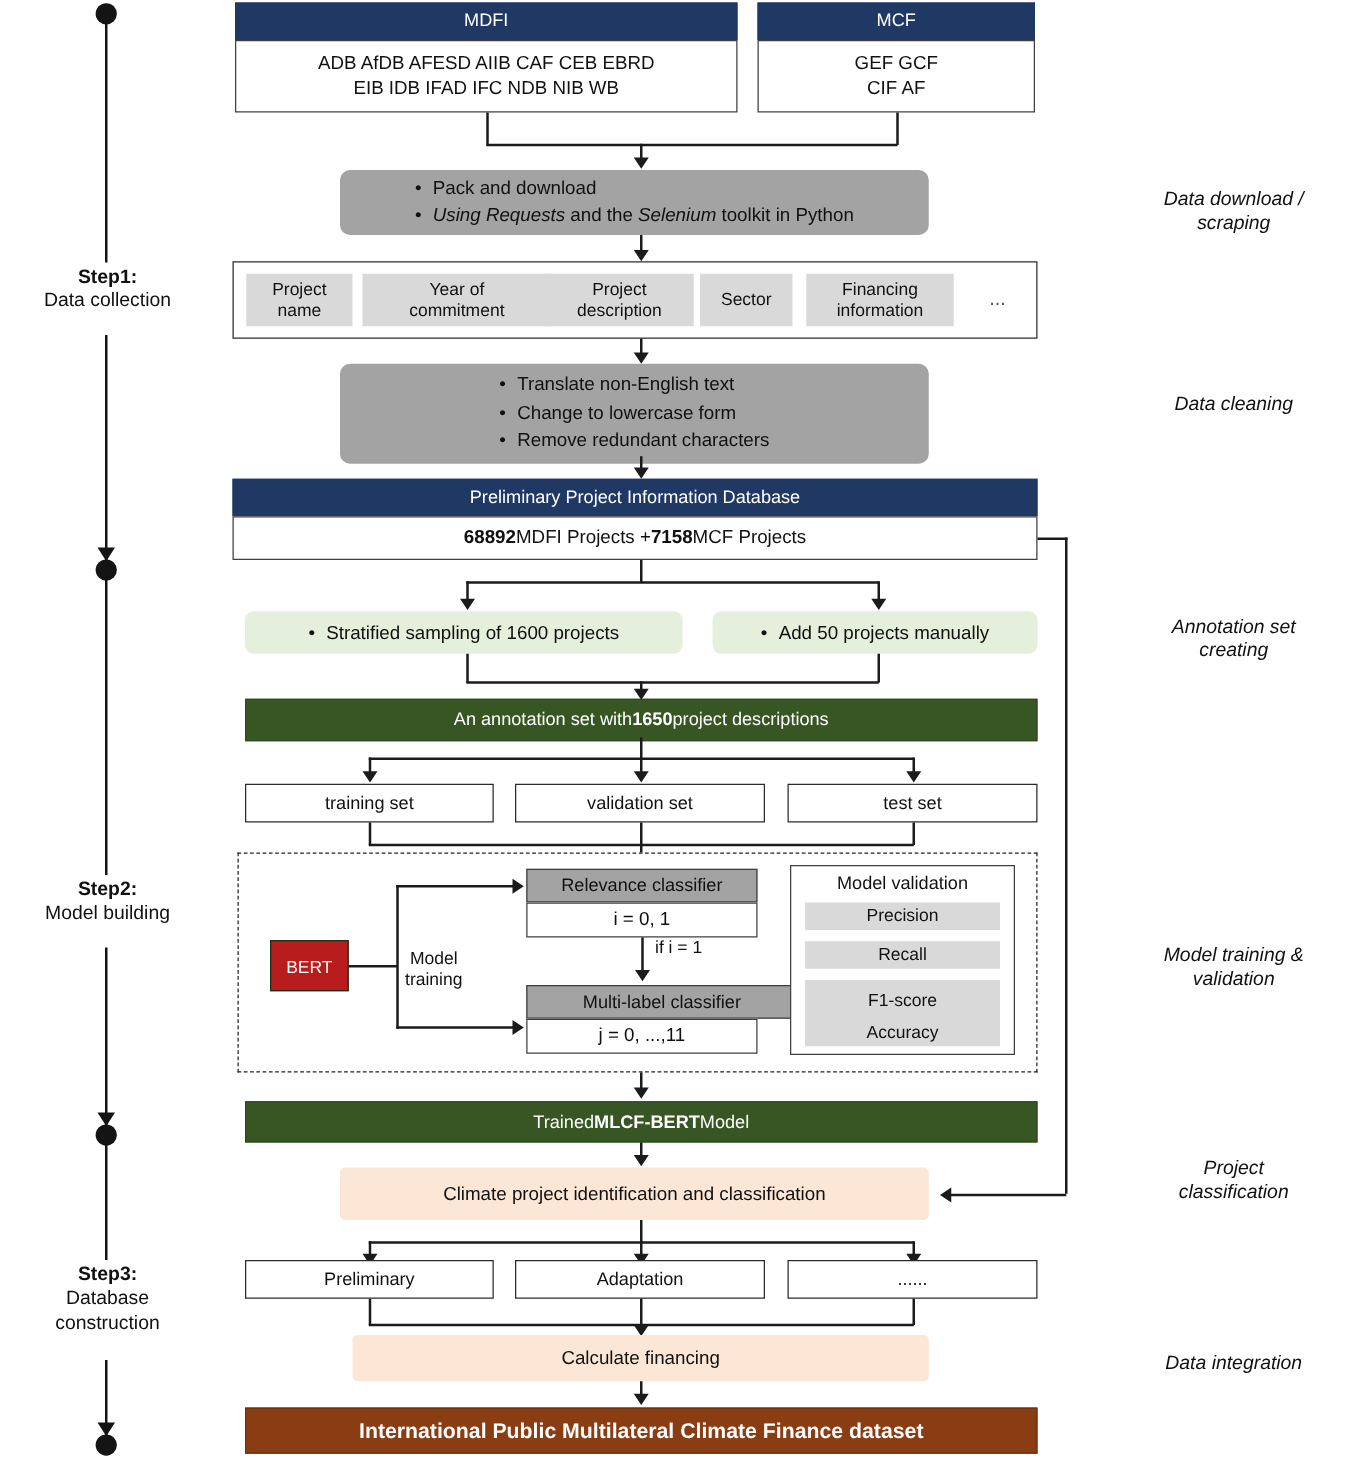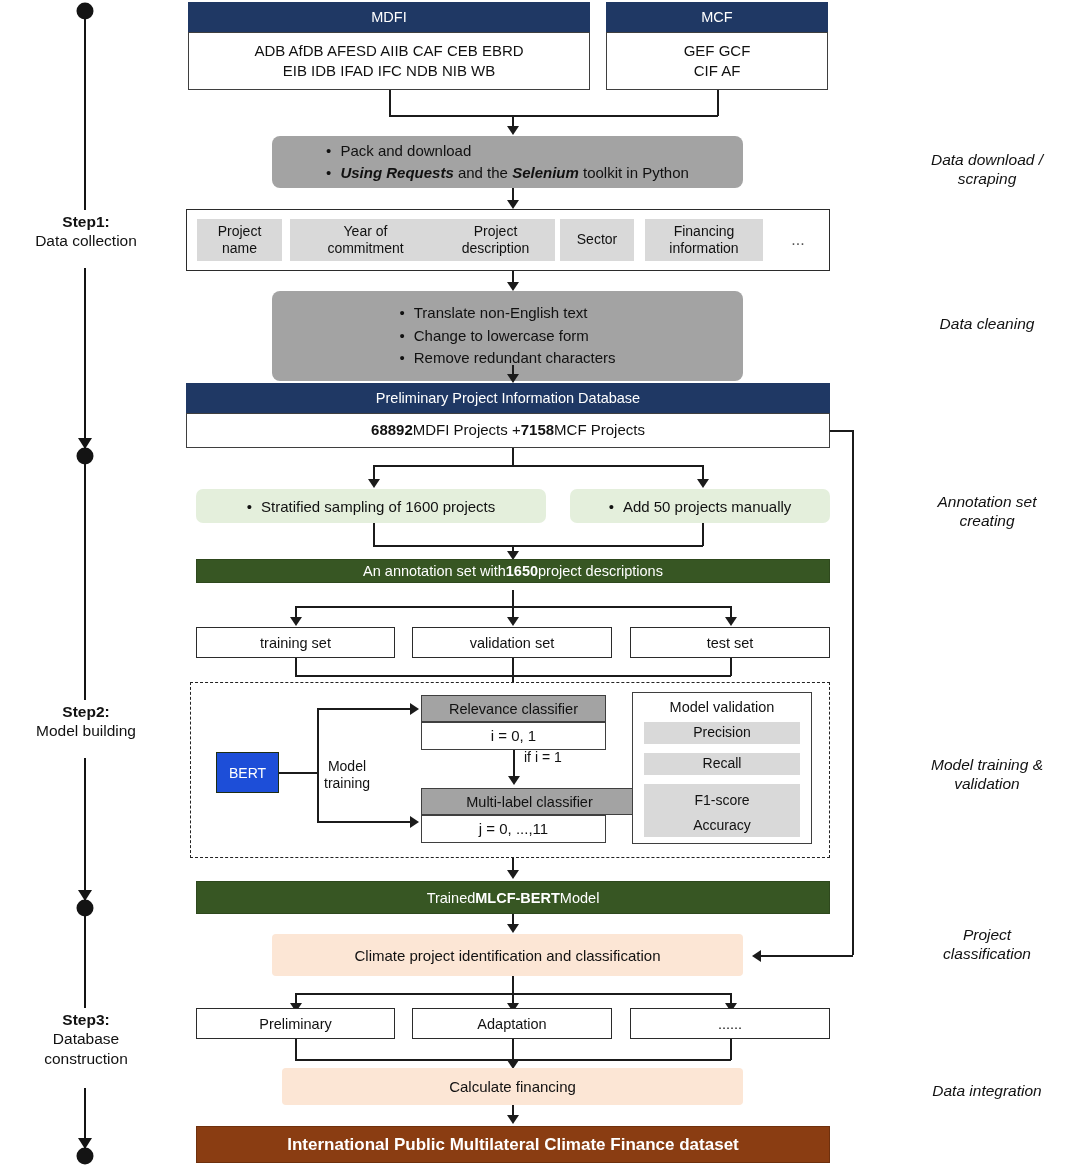--- a/index.html
+++ b/index.html
@@ -71,21 +71,21 @@
   }
   .lightgreen{
     background:#e4efdc;color:#111;border-radius:7px;
     font-size:15px;
   }
   .darkgreen{
     background:#375623;color:#ffffff;border:1px solid #2e481d;
     font-size:14.5px;
   }
   .bert{
-    background:#1d4ed8;color:#ffffff;border:1.5px solid #1e2d13;
+    background:#b91c1c;color:#ffffff;border:1.5px solid #1e2d13;
     font-size:14px;
   }
   .peach{
     background:#fce6d5;color:#111;border-radius:4px;font-size:15px;
   }
   .brown{
     background:#8a3d12;color:#ffffff;border:1px solid #6e300d;
     font-weight:bold;font-size:17px;
   }
   .grey-field{
@@ -107,21 +107,21 @@
     position:absolute;width:100%;text-align:center;font-size:14.5px;color:#111;
   }
   .bullets{
     text-align:left;display:block;margin:0 auto;
   }
   .bullets .bl{white-space:nowrap;}
   .bullets .bl:before{content:"\2022";margin-right:9px;}
   .ctr-bullets{width:100%;display:flex;flex-direction:column;align-items:center;justify-content:center;}
   .ctr-bullets > div{white-space:nowrap;}
   .ctr-bullets > div:before{content:"\2022";margin-right:9px;}
-  em{font-style:italic;font-weight:bold;}
+  em{font-style:italic;}
 
   
   .vline{position:absolute;background:#1b1b1b;width:1.6px;}
   .hline{position:absolute;background:#1b1b1b;height:1.6px;}
   .arr-down{
     position:absolute;width:0;height:0;
     border-left:6px solid transparent;border-right:6px solid transparent;
     border-top:9px solid #1b1b1b;transform:translateX(-50%);
   }
   .arr-left{
@@ -237,21 +237,21 @@
   </div>
   <div class="grey-field" style="left:645px;top:219px;width:118px;height:42px;flex-direction:column;">
     <div>Financing</div>
     <div>information</div>
   </div>
   <div class="lbl-small" style="left:778px;top:230px;width:40px;color:#555;font-size:16px;">...</div>
 
   <div class="vline" style="left:512px;top:271px;height:17px;"></div>
   <div class="arr-down" style="left:513px;top:282px;"></div>
 
-  <div class="box lightblue" style="left:272px;top:291px;width:471px;height:90px;">
+  <div class="box lightblue" style="left:272px;top:291px;width:471px;height:80px;">
     <div class="bullets">
       <div class="bl">Translate non-English text</div>
       <div class="bl">Change to lowercase form</div>
       <div class="bl">Remove redundant characters</div>
     </div>
   </div>
 
   <div class="vline" style="left:512px;top:365px;height:14px;"></div>
   <div class="arr-down" style="left:513px;top:374px;"></div>
 
@@ -285,21 +285,21 @@
       <div>Add 50 projects manually</div>
     </div>
   </div>
 
   <div class="vline" style="left:373px;top:523px;height:23px;"></div>
   <div class="vline" style="left:702px;top:523px;height:23px;"></div>
   <div class="hline" style="left:373px;top:545px;width:330px;"></div>
   <div class="vline" style="left:512px;top:545px;height:9px;"></div>
   <div class="arr-down" style="left:513px;top:551px;"></div>
 
-  <div class="box darkgreen" style="left:196px;top:559px;width:634px;height:24px;">
+  <div class="box darkgreen" style="left:196px;top:559px;width:634px;height:34px;">
     <span>An annotation set with </span>
       <span style="font-weight:bold;">1650</span>
       <span> project descriptions</span>
   </div>
 
   <div class="vline" style="left:512px;top:590px;height:17px;"></div>
   <div class="hline" style="left:295px;top:606px;width:436px;"></div>
   <div class="vline" style="left:295px;top:606px;height:14px;"></div>
   <div class="vline" style="left:512px;top:606px;height:14px;"></div>
   <div class="vline" style="left:730px;top:606px;height:14px;"></div>

